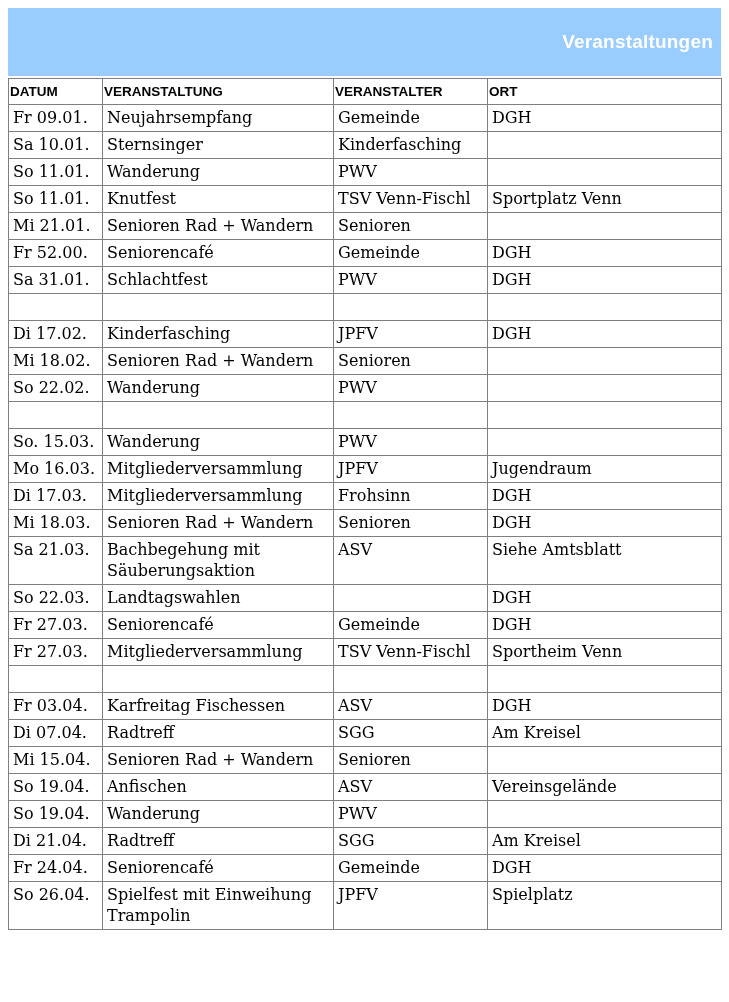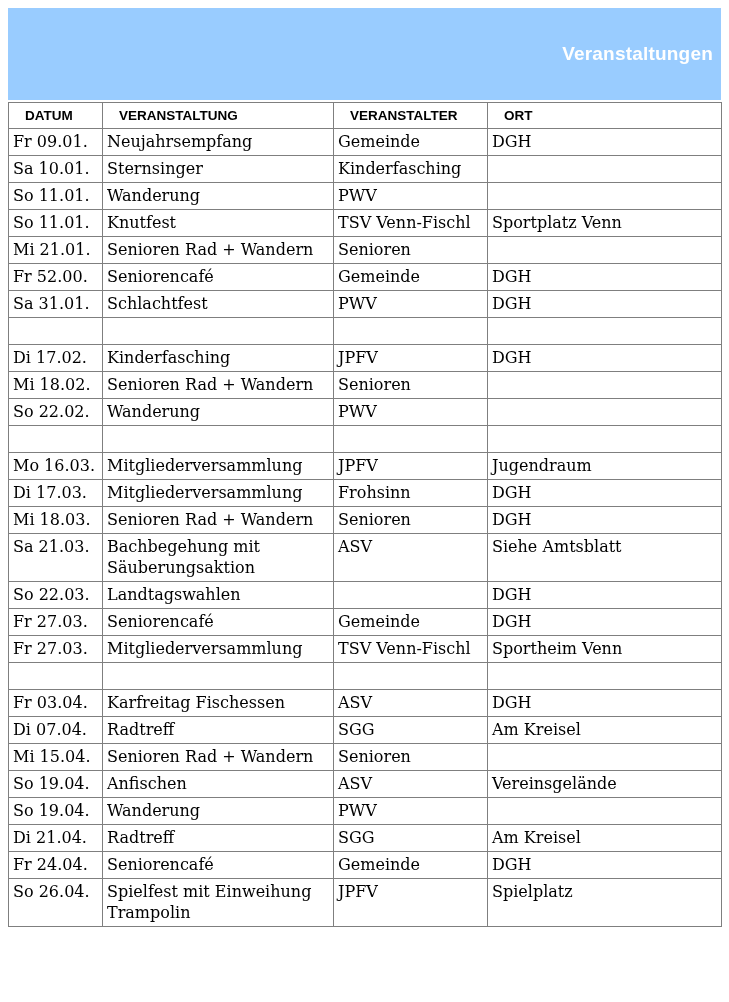--- a/index.html
+++ b/index.html
@@ -10,21 +10,21 @@
   body {
     width: 729px;
     height: 1002px;
     overflow: hidden;
   }
   .page {
     padding: 8px 8px 0 8px;
     box-sizing: border-box;
   }
   .banner {
-    height: 92px;
+    height: 68px;
     display: flex;
     align-items: center;
     justify-content: flex-end;
     padding-right: 8px;
     box-sizing: border-box;
     margin-bottom: 2px;
   }
   .banner-title {
     font-family: "Liberation Sans", sans-serif;
     font-weight: bold;
@@ -41,21 +41,21 @@
   table.events col.c-veranstaltung { width: 231px; }
   table.events col.c-veranstalter  { width: 154px; }
   table.events col.c-ort           { width: 234px; }
   table.events th {
     font-family: "Liberation Sans", sans-serif;
     font-weight: bold;
     font-size: 13.5px;
     line-height: 15px;
     text-align: left;
     color: #000000;
-    padding: 5px 16px;
+    padding: 5px 1px;
     border: 1px solid #7f7f7f;
     overflow: hidden;
     white-space: nowrap;
   }
   table.events td {
     font-family: "DejaVu Serif", "Liberation Serif", serif;
     font-size: 16px;
     line-height: 21px;
     color: #000000;
     padding: 2px 4px 3px 4px;
@@ -156,20 +156,26 @@
           <td>PWV</td>
           <td></td>
         </tr>
         <tr>
           <td></td>
           <td></td>
           <td></td>
           <td></td>
         </tr>
         <tr>
+          <td>So. 15.03.</td>
+          <td>Wanderung</td>
+          <td>PWV</td>
+          <td></td>
+        </tr>
+        <tr>
           <td>Mo 16.03.</td>
           <td>Mitgliederversammlung</td>
           <td>JPFV</td>
           <td>Jugendraum</td>
         </tr>
         <tr>
           <td>Di 17.03.</td>
           <td>Mitgliederversammlung</td>
           <td>Frohsinn</td>
           <td>DGH</td>

